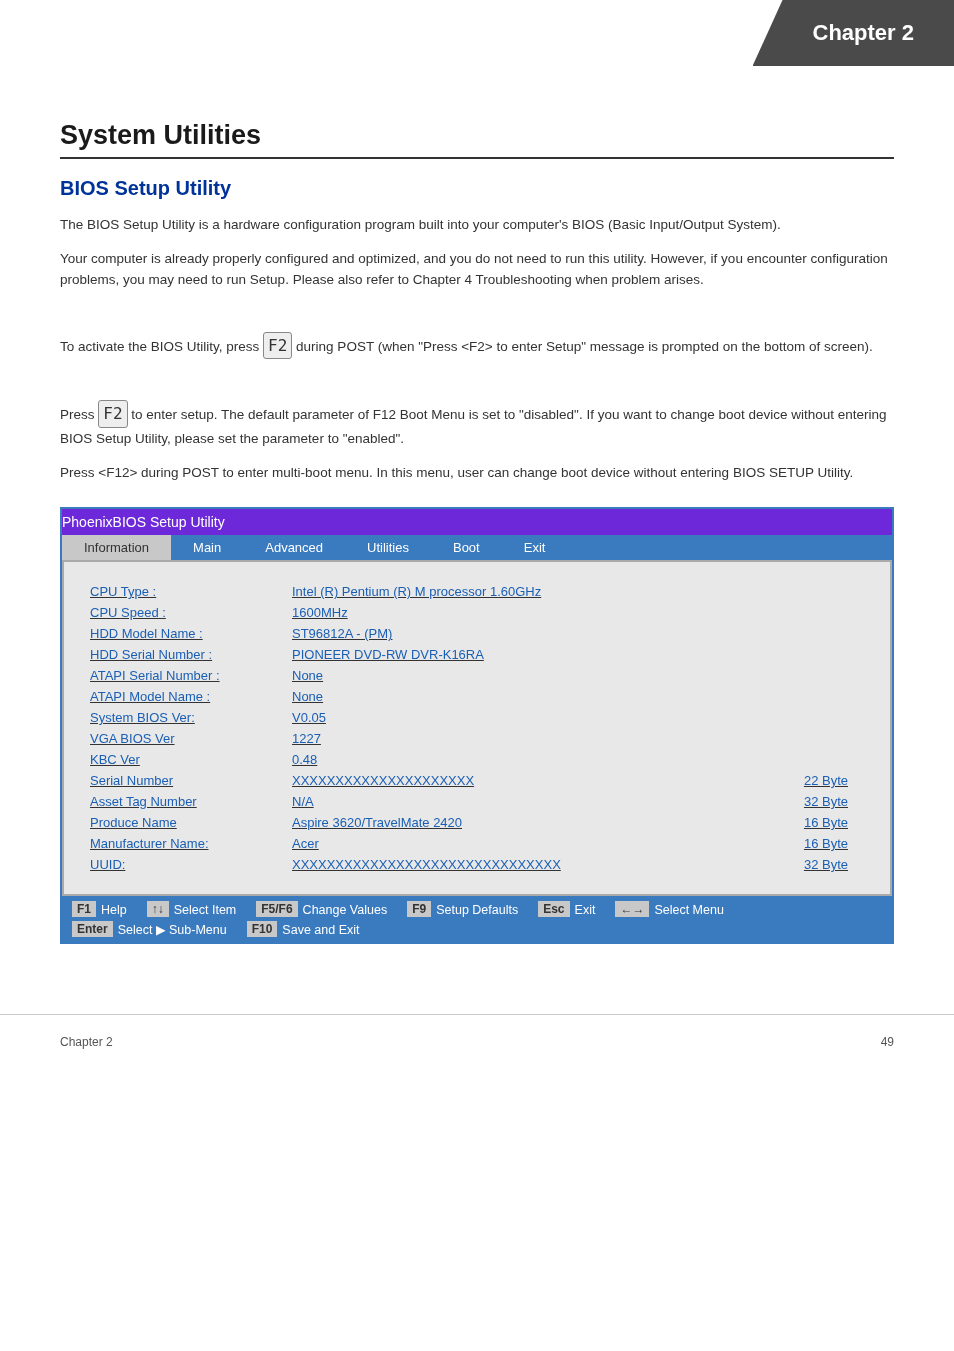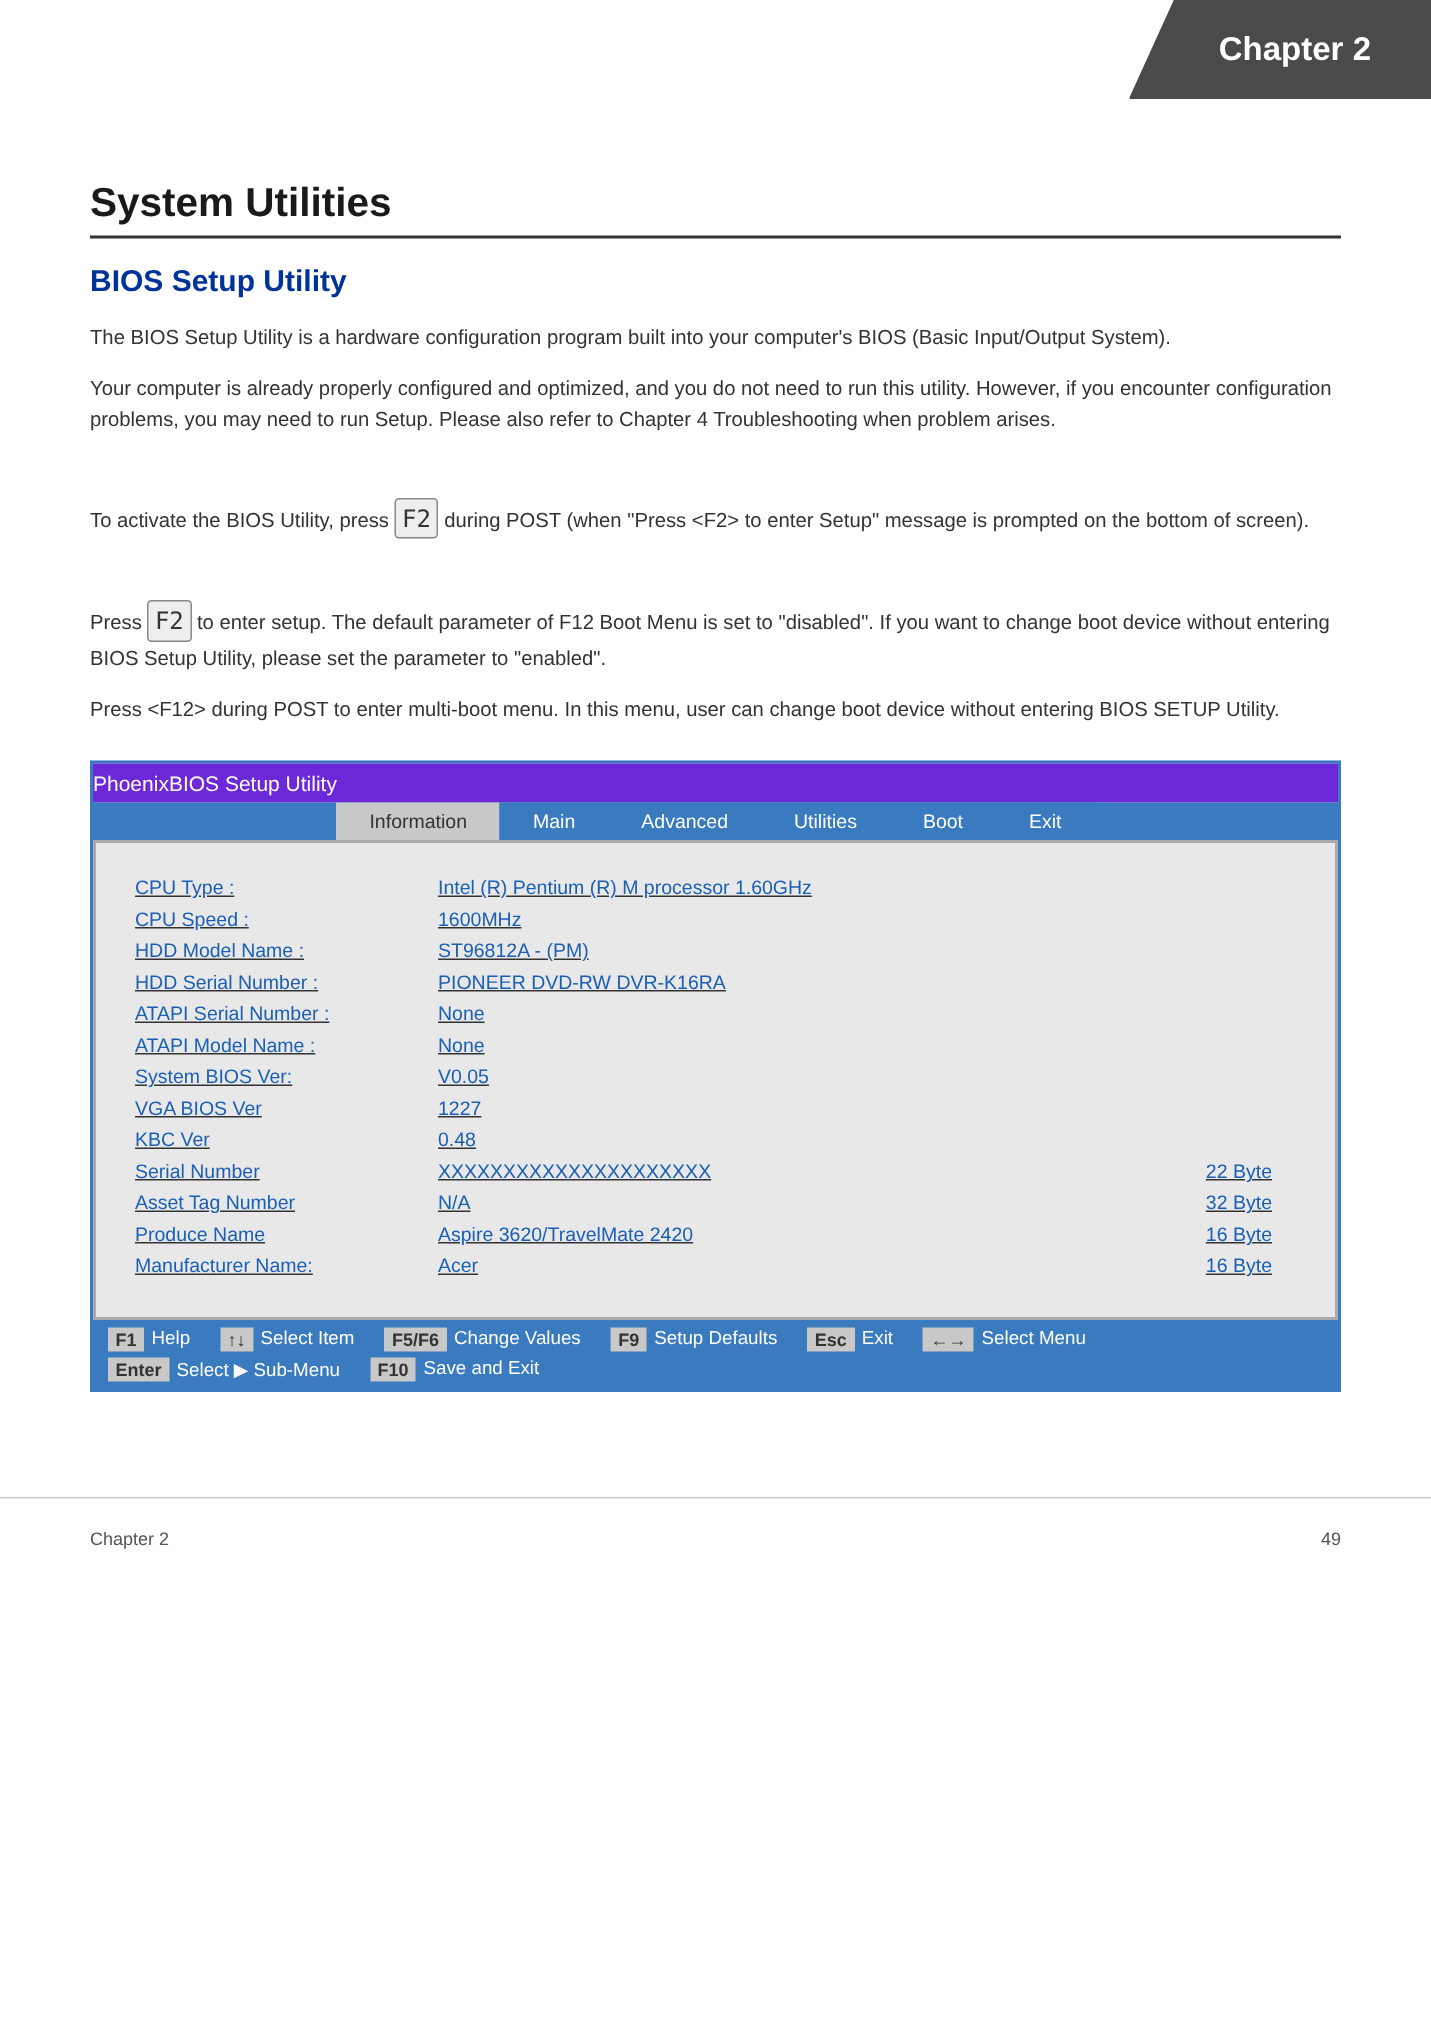--- a/index.html
+++ b/index.html
@@ -87,21 +87,20 @@
       padding: 5px 0;
       font-size: 14px;
       color: #fff;
       font-weight: normal;
     }
 
     .bios-tabs {
       display: flex;
       background: #3a7abf;
       padding: 0;
-      justify-content: center;
     }
 
     .bios-tab {
       padding: 5px 22px;
       font-size: 13px;
       color: #fff;
       cursor: pointer;
       background: #3a7abf;
     }
 
@@ -150,21 +149,21 @@
     
     .bios-footer {
       background: #3a7abf;
       display: flex;
       flex-wrap: wrap;
       padding: 3px 0;
     }
 
     .bios-footer-item {
       display: flex;
-      align-items: flex-start;
+      align-items: flex-end;
       font-size: 12.5px;
       padding: 2px 10px;
     }
 
     .bios-footer-key {
       background: #c8c8c8;
       color: #333;
       padding: 1px 5px;
       font-weight: bold;
       margin-right: 5px;
@@ -282,20 +281,25 @@
           <tr>
             <td>Produce Name</td>
             <td>Aspire 3620/TravelMate 2420</td>
             <td>16 Byte</td>
           </tr>
           <tr>
             <td>Manufacturer Name:</td>
             <td>Acer</td>
             <td>16 Byte</td>
           </tr>
+          <tr>
+            <td>UUID:</td>
+            <td>XXXXXXXXXXXXXXXXXXXXXXXXXXXXXXX</td>
+            <td>32 Byte</td>
+          </tr>
         </tbody>
       </table>
     </div>
 
     <div class="bios-footer">
       <div class="bios-footer-item">
         <span class="bios-footer-key">F1</span>
         <span class="bios-footer-desc">Help</span>
       </div>
       <div class="bios-footer-item">

